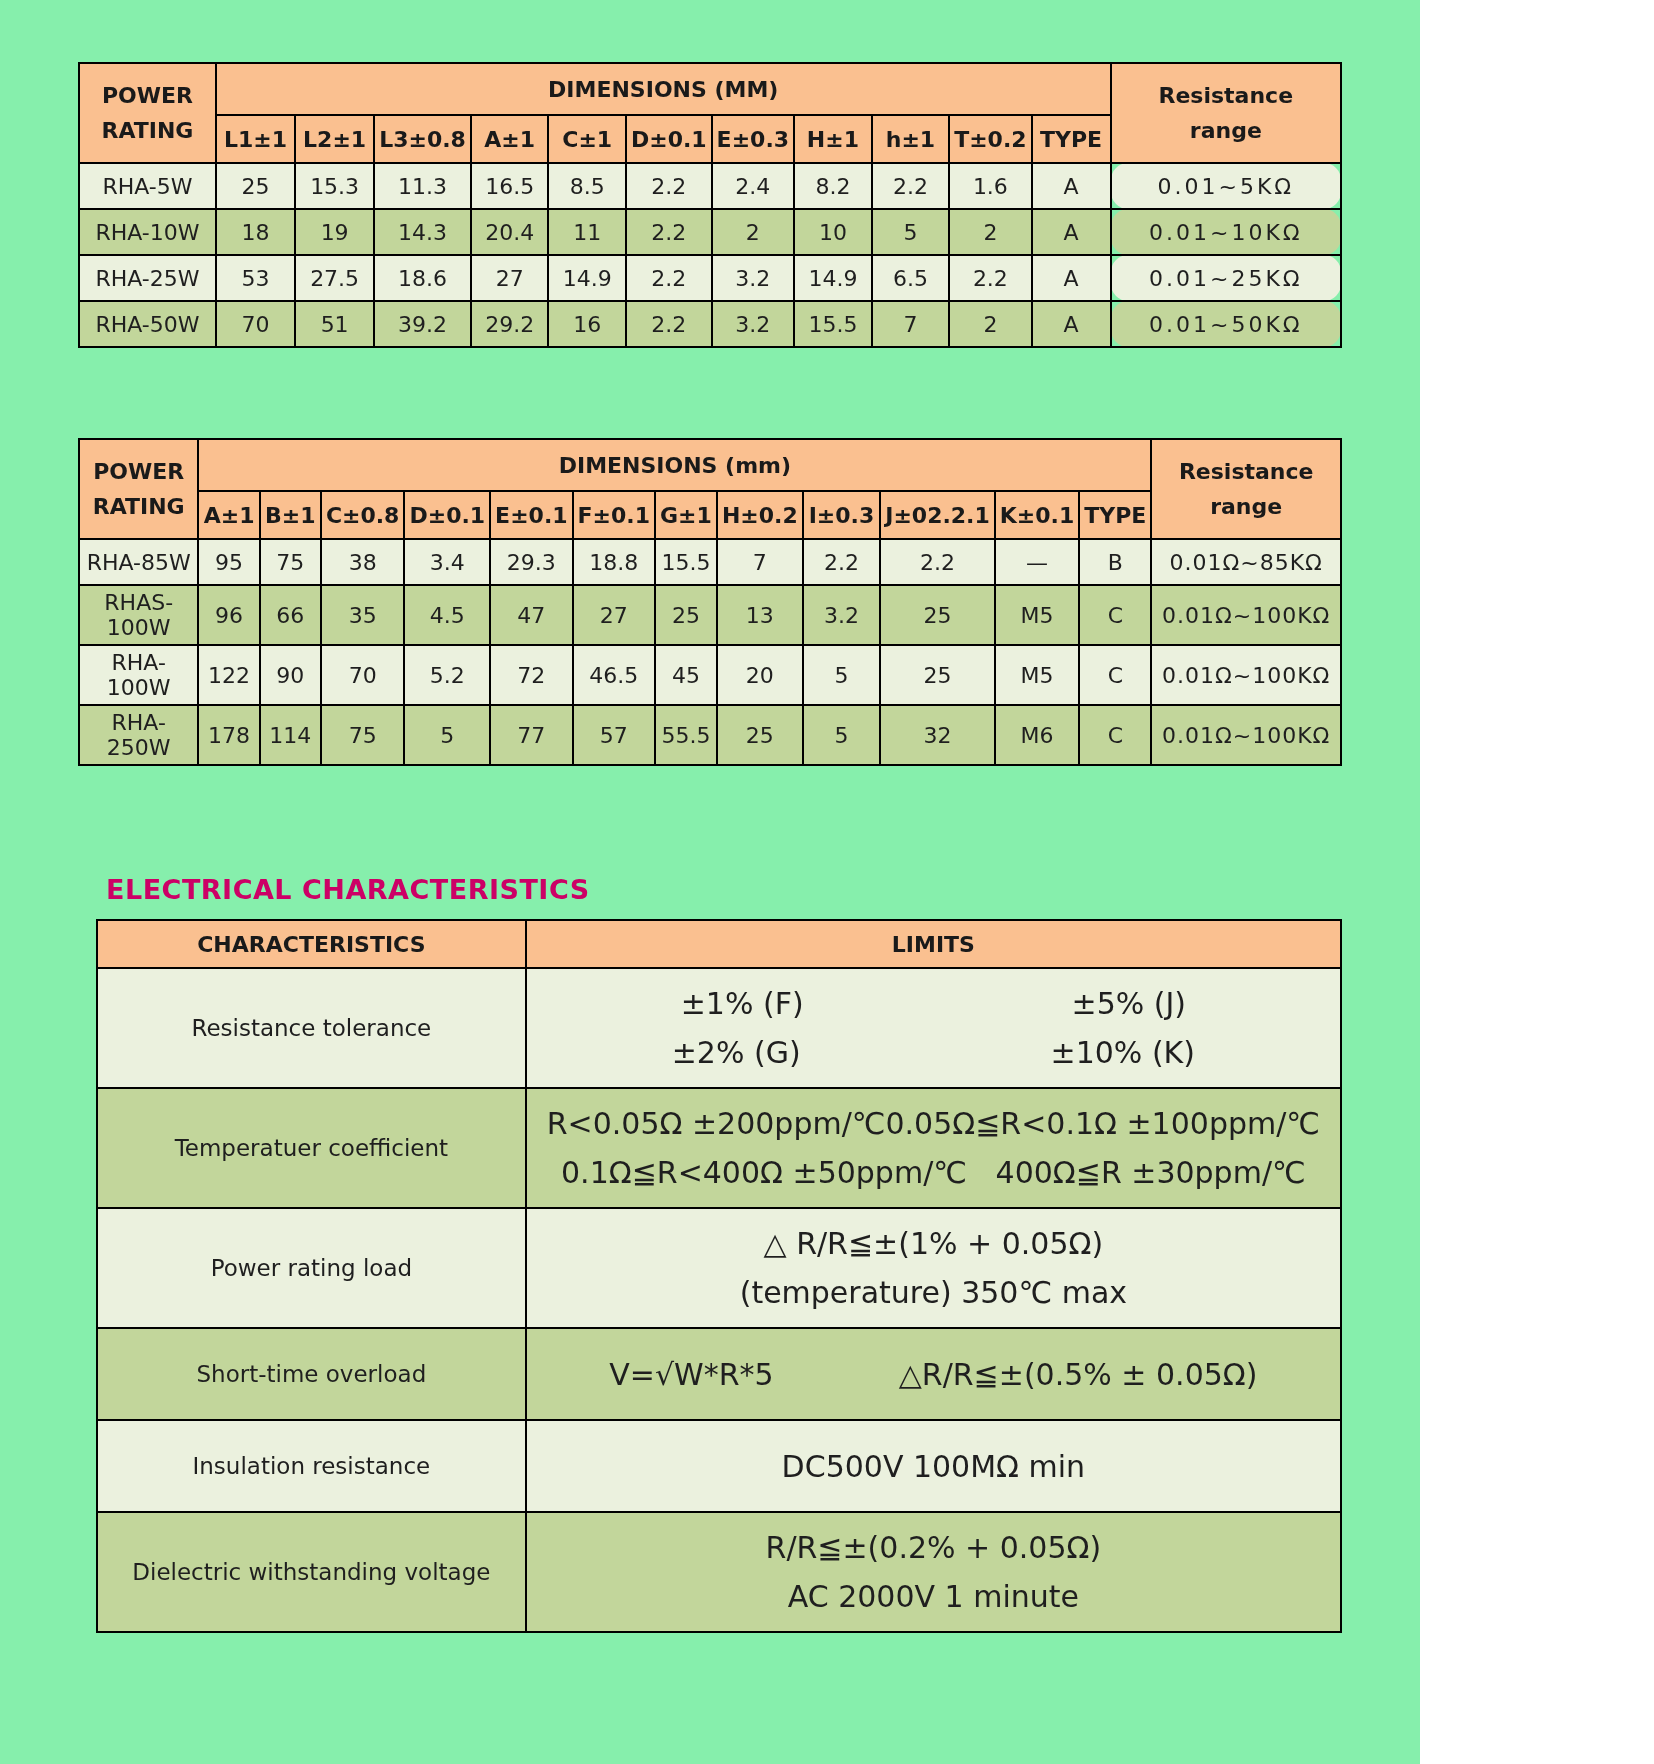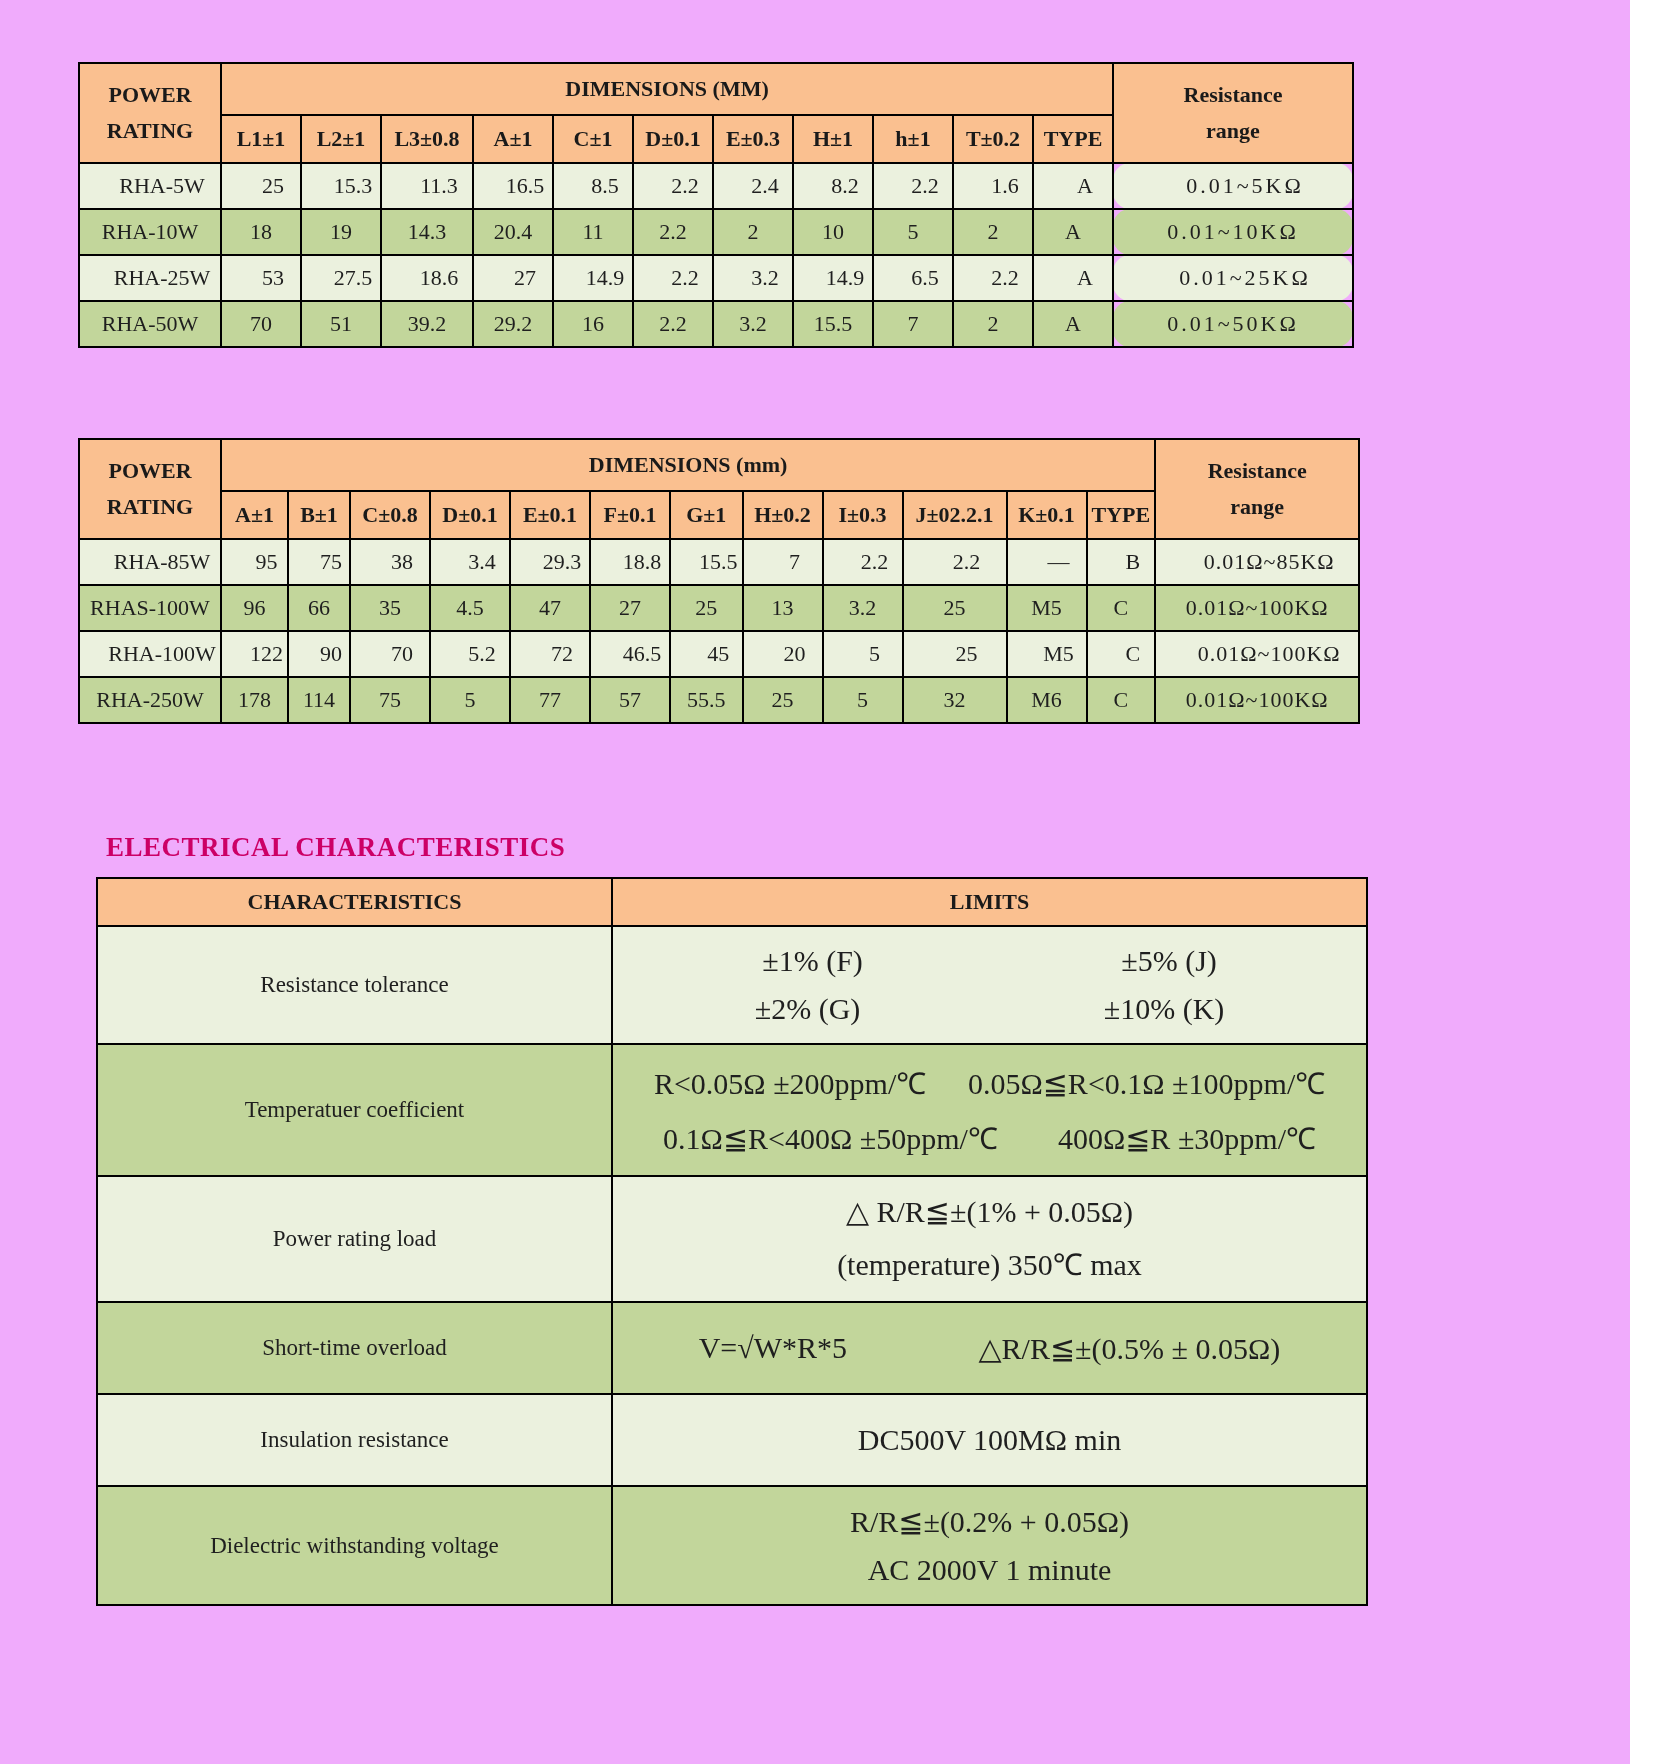--- a/index.html
+++ b/index.html
@@ -10,45 +10,44 @@
     --border-c: #000000;
   }
   * { box-sizing: border-box; }
   body {
     margin: 0;
     background: #ffffff;
     font-family: "DejaVu Sans", "Liberation Sans", sans-serif;
     color: #1f1f1f;
   }
   .page {
-    width: 1630px;
+    width: 1420px;
     height: 1764px;
     padding: 62px 78px 40px 78px;
     overflow: hidden;
-    background: #f0abfc;
-    font-family: Liberation Serif, serif;
+    background: #86efac;
   }
   table {
     border-collapse: collapse;
     table-layout: fixed;
   }
   th, td {
     border: 2px solid var(--border-c);
     text-align: center;
     vertical-align: middle;
     font-size: 22px;
     padding: 4px 4px;
     overflow: hidden;
   }
   thead th {
     background: var(--header-bg);
     font-weight: bold;
     color: #1a1a1a;
   }
-  tr.light td { background: var(--row-light); padding-left: 28px; }
+  tr.light td { background: var(--row-light); }
   tr.dark  td { background: var(--row-dark); }
 
   
   .dim-table { margin-bottom: 0; }
   .dim-table tbody td { height: 46px; }
   .dim-table thead tr:nth-child(2) th { height: 48px; }
   .dim-table thead tr:first-child th { height: 52px; }
   .dim-table .header-line { padding: 5px 0; }
   #t1 { margin-bottom: 90px; }
   #t2 { margin-bottom: 0; }

